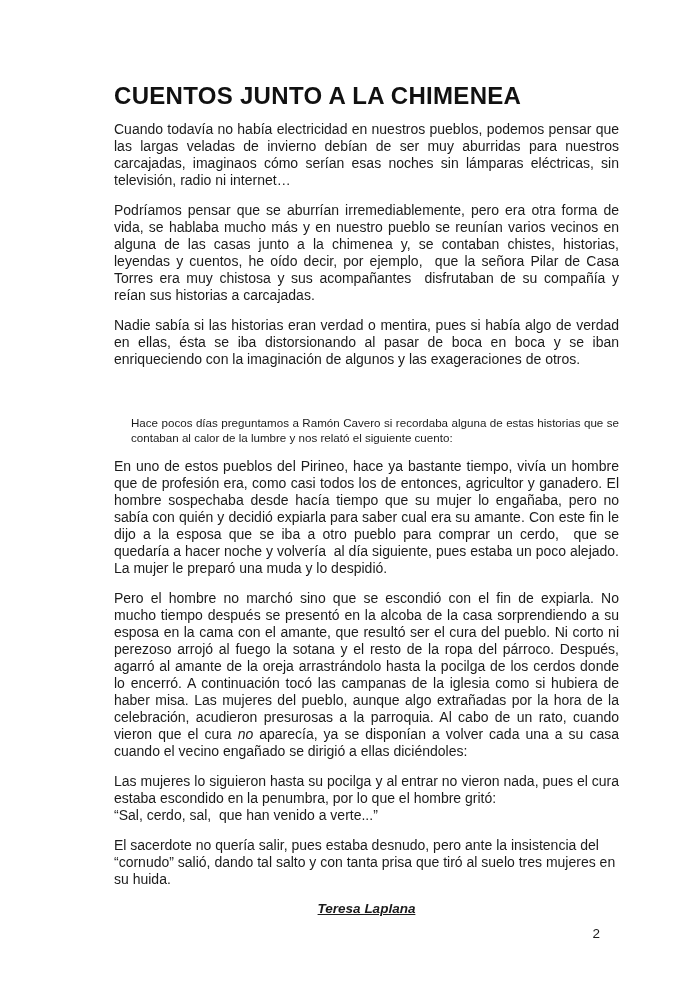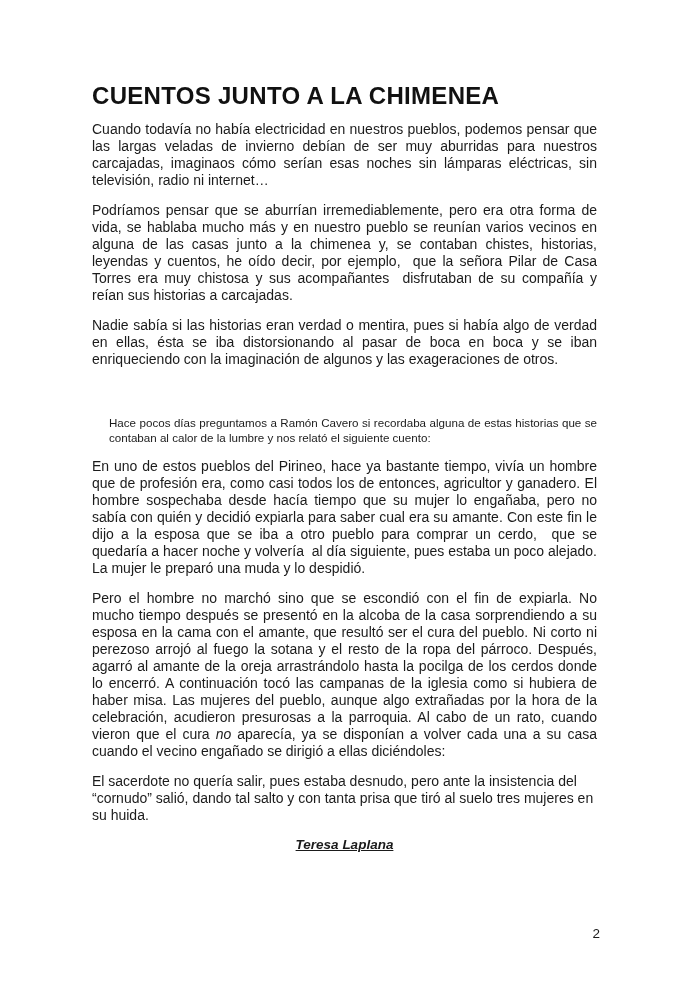--- a/index.html
+++ b/index.html
@@ -11,21 +11,21 @@
     position: relative;
     width: 700px;
     height: 990px;
     background: #ffffff;
     font-family: "Liberation Sans", "DejaVu Sans", sans-serif;
     color: #1b1b1b;
     overflow: hidden;
   }
   .content {
     position: absolute;
-    left: 92px;
+    left: 114px;
     top: 84px;
     width: 505px;
   }
   h1.doc-title {
     font-size: 24px;
     line-height: 24px;
     font-weight: bold;
     letter-spacing: 0.3px;
     margin: 0 0 13px 0;
     color: #111111;
@@ -71,18 +71,20 @@
 <div class="page">
   <div class="content">
     <h1 class="doc-title">CUENTOS JUNTO A LA CHIMENEA</h1>
     <div id="paragraphs">
         <p class="para body justify"><span>Cuando todavía no había electricidad en nuestros pueblos, podemos pensar que las largas veladas de invierno debían de ser muy aburridas para nuestros carcajadas, imaginaos cómo serían esas noches sin lámparas eléctricas, sin televisión, radio ni internet…</span></p>
         <p class="para body justify"><span>Podríamos pensar que se aburrían irremediablemente, pero era otra forma de vida, se hablaba mucho más y en nuestro pueblo se reunían varios vecinos en alguna de las casas junto a la chimenea y, se contaban chistes, historias, leyendas y cuentos, he oído decir, por ejemplo,  que la señora Pilar de Casa Torres era muy chistosa y sus acompañantes  disfrutaban de su compañía y reían sus historias a carcajadas.</span></p>
         <p class="para body justify"><span>Nadie sabía si las historias eran verdad o mentira, pues si había algo de verdad en ellas, ésta se iba distorsionando al pasar de boca en boca y se iban enriqueciendo con la imaginación de algunos y las exageraciones de otros.</span></p>
         <p class="para small-indent justify"><span>Hace pocos días preguntamos a Ramón Cavero si recordaba alguna de estas historias que se contaban al calor de la lumbre y nos relató el siguiente cuento:</span></p>
         <p class="para body justify"><span>En uno de estos pueblos del Pirineo, hace ya bastante tiempo, vivía un hombre que de profesión era, como casi todos los de entonces, agricultor y ganadero. El hombre sospechaba desde hacía tiempo que su mujer lo engañaba, pero no sabía con quién y decidió expiarla para saber cual era su amante. Con este fin le dijo a la esposa que se iba a otro pueblo para comprar un cerdo,  que se quedaría a hacer noche y volvería  al día siguiente, pues estaba un poco alejado. La mujer le preparó una muda y lo despidió.</span></p>
         <p class="para body justify"><span>Pero el hombre no marchó sino que se escondió con el fin de expiarla. No mucho tiempo después se presentó en la alcoba de la casa sorprendiendo a su esposa en la cama con el amante, que resultó ser el cura del pueblo. Ni corto ni perezoso arrojó al fuego la sotana y el resto de la ropa del párroco. Después, agarró al amante de la oreja arrastrándolo hasta la pocilga de los cerdos donde lo encerró. A continuación tocó las campanas de la iglesia como si hubiera de haber misa. Las mujeres del pueblo, aunque algo extrañadas por la hora de la celebración, acudieron presurosas a la parroquia. Al cabo de un rato, cuando vieron que el cura </span><span class="italic">no</span><span> aparecía, ya se disponían a volver cada una a su casa cuando el vecino engañado se dirigió a ellas diciéndoles:</span></p>
+        <p class="para body justify"><span>Las mujeres lo siguieron hasta su pocilga y al entrar no vieron nada, pues el cura estaba escondido en la penumbra, por lo que el hombre gritó:
+“Sal, cerdo, sal,  que han venido a verte...”</span></p>
         <p class="para body left"><span>El sacerdote no quería salir, pues estaba desnudo, pero ante la insistencia del “cornudo” salió, dando tal salto y con tanta prisa que tiró al suelo tres mujeres en su huida.</span></p>
       </div>
     <div class="byline">Teresa Laplana</div>
   </div>
   <div class="page-number">2</div>
 </div>
 
 </body></html>

